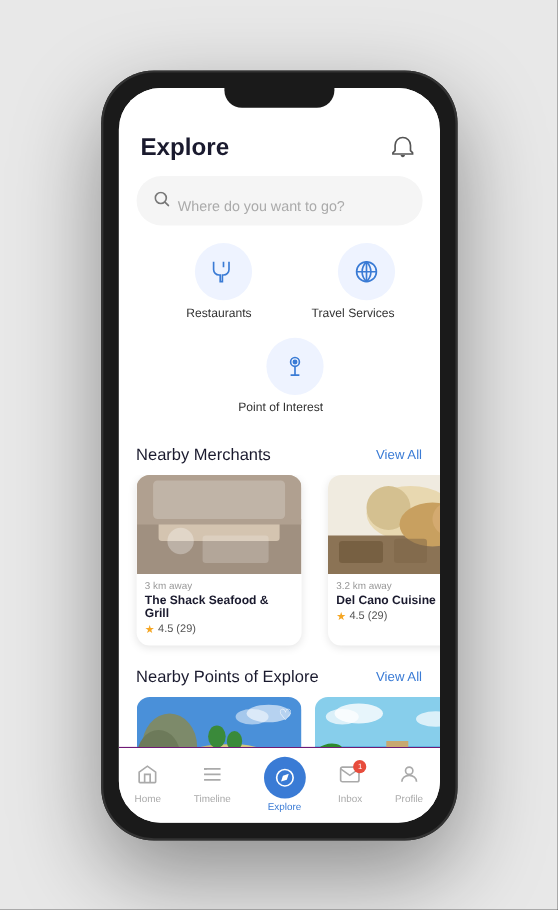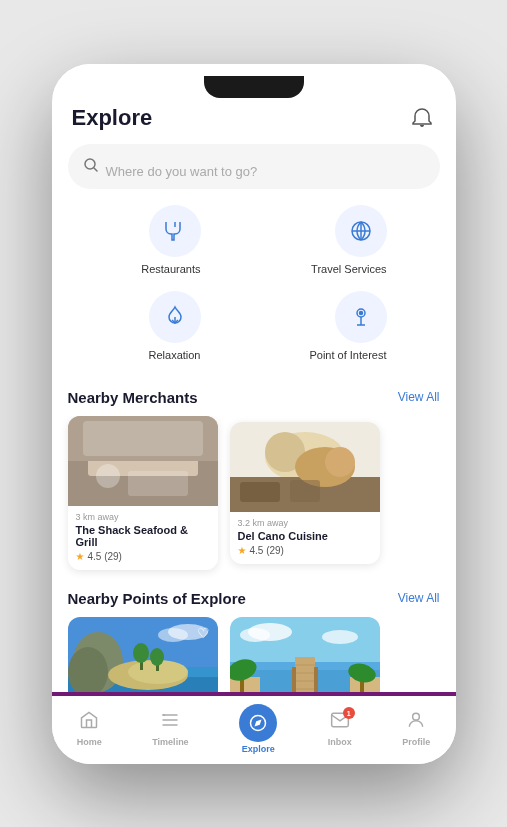--- a/index.html
+++ b/index.html
@@ -5,25 +5,25 @@
     * { box-sizing: border-box; margin: 0; padding: 0; }
     body {
       background: #e8e8e8;
       display: flex;
       justify-content: center;
       align-items: center;
       min-height: 100vh;
       font-family: -apple-system, BlinkMacSystemFont, 'Segoe UI', sans-serif;
     }
     .phone-outer {
-      width: 404px;
+      width: 324px;
       height: 700px;
       background: #1a1a1a;
       border-radius: 48px;
-      padding: 0;
+      padding: 16px;
       box-shadow: 0 30px 80px rgba(0,0,0,0.4), inset 0 0 0 2px #333;
       position: relative;
     }
     .phone-screen {
       width: 100%;
       height: 100%;
       background: #fff;
       border-radius: 38px;
       overflow: hidden;
       display: flex;
@@ -125,35 +125,34 @@
       font-weight: 500;
     }
     .section-header {
       display: flex;
       justify-content: space-between;
       align-items: center;
       padding: 4px 16px 10px;
     }
     .section-title {
       font-size: 15px;
-      font-weight: 700;
+      font-weight: 400;
       color: #1a1a2e;
     }
     .view-all {
       font-size: 12px;
       color: #3a7bd5;
       font-weight: 500;
     }
     .nearby-scroll {
       display: flex;
-      gap: 12px;
+      gap: 24px;
       padding: 0 16px 16px;
       overflow-x: auto;
       scrollbar-width: none;
-      align-items: center;
     }
     .nearby-scroll::-webkit-scrollbar { display: none; }
     .merchant-card {
       flex-shrink: 0;
       width: 150px;
       border-radius: 12px;
       overflow: hidden;
       background: #fff;
       box-shadow: 0 2px 8px rgba(0,0,0,0.1);
     }
@@ -206,23 +205,22 @@
       right: 8px;
       color: white;
       font-size: 14px;
     }
     .nav-bar {
       display: flex;
       justify-content: space-around;
       align-items: center;
       padding: 8px 0 10px;
       background: #fff;
-      border-top: 4px solid #701a75;
+      border-top: 1px solid #701a75;
       flex-shrink: 0;
-      font-weight: bold;
     }
     .nav-item {
       display: flex;
       flex-direction: column;
       align-items: center;
       gap: 2px;
     }
     .nav-label {
       font-size: 9px;
       color: #aaa;
@@ -302,30 +300,20 @@
                 <path d="M12 3c-3 3-4 6-4 9s1 6 4 9"></path>
                 <path d="M12 3c3 3 4 6 4 9s-1 6-4 9"></path>
               </svg>
             </div>
             <span class="category-label">Travel Services</span>
           </div>
         </div>
 
         <div class="category-row">
 
-          <div class="category-item">
-            <div class="category-icon-circle">
-              <svg viewBox="0 0 24 24" fill="none" stroke="#3a7bd5" stroke-width="1.5">
-                <path d="M12 2c-2 4-6 6-6 10a6 6 0 0 0 12 0c0-4-4-6-6-10z"></path>
-                <path d="M12 12v6"></path>
-                <path d="M9 15l3 3 3-3"></path>
-              </svg>
-            </div>
-            <span class="category-label">Relaxation</span>
-          </div>
 
 
           <div class="category-item">
             <div class="category-icon-circle">
               <svg viewBox="0 0 24 24" fill="none" stroke="#3a7bd5" stroke-width="1.5">
                 <circle cx="12" cy="8" r="4"></circle>
                 <path d="M12 12v8"></path>
                 <circle cx="12" cy="8" r="1.5" fill="#3a7bd5"></circle>
                 <path d="M8 20h8"></path>
               </svg>

